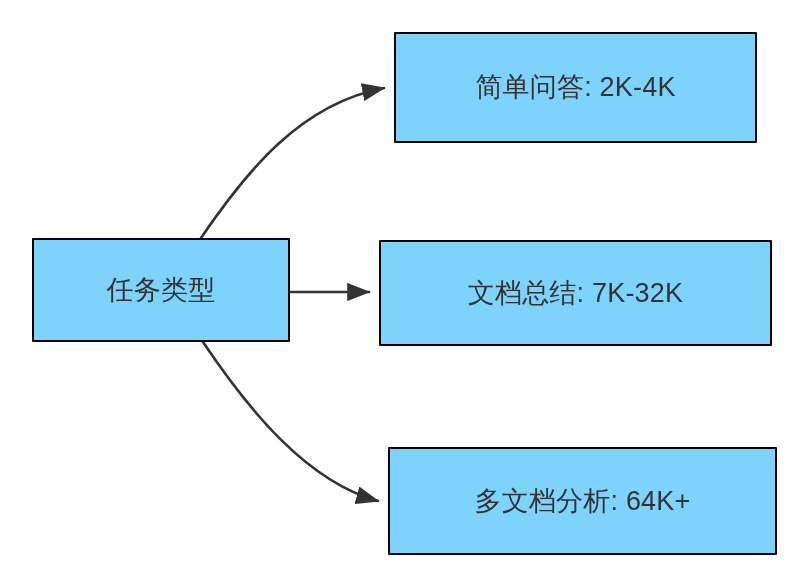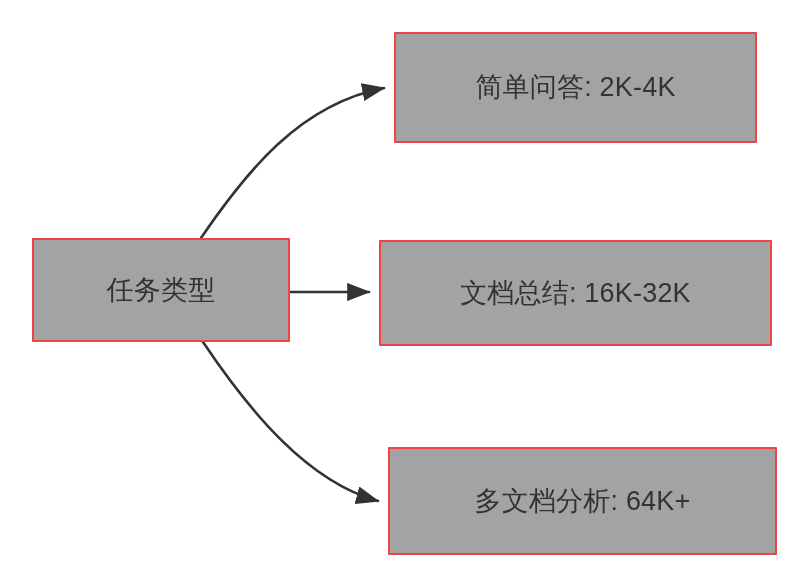--- a/index.html
+++ b/index.html
@@ -25,22 +25,22 @@
     position: absolute;
     left: 0;
     top: 0;
     width: 787px;
     height: 572px;
     pointer-events: none;
   }
   .node {
     position: absolute;
     box-sizing: border-box;
-    background: #a3a3a3;
-    border: 2px solid #ef4444;
+    background: #7dd3fc;
+    border: 2px solid #000000;
     border-radius: 1px;
     display: flex;
     align-items: center;
     justify-content: center;
     text-align: center;
   }
   .node-label {
     color: #333333;
     font-size: 27px;
     line-height: 1.2;
@@ -94,20 +94,20 @@
 
   <div class="node" id="node-root">
     <span class="node-label">任务类型</span>
   </div>
 
   <div class="node" id="node-simple-qa">
     <span class="node-label">简单问答: 2K-4K</span>
   </div>
 
   <div class="node" id="node-doc-summary">
-    <span class="node-label">文档总结: 16K-32K</span>
+    <span class="node-label">文档总结: 7K-32K</span>
   </div>
 
   <div class="node" id="node-multi-doc">
     <span class="node-label">多文档分析: 64K+</span>
   </div>
 
 </div>
 
 </body></html>

